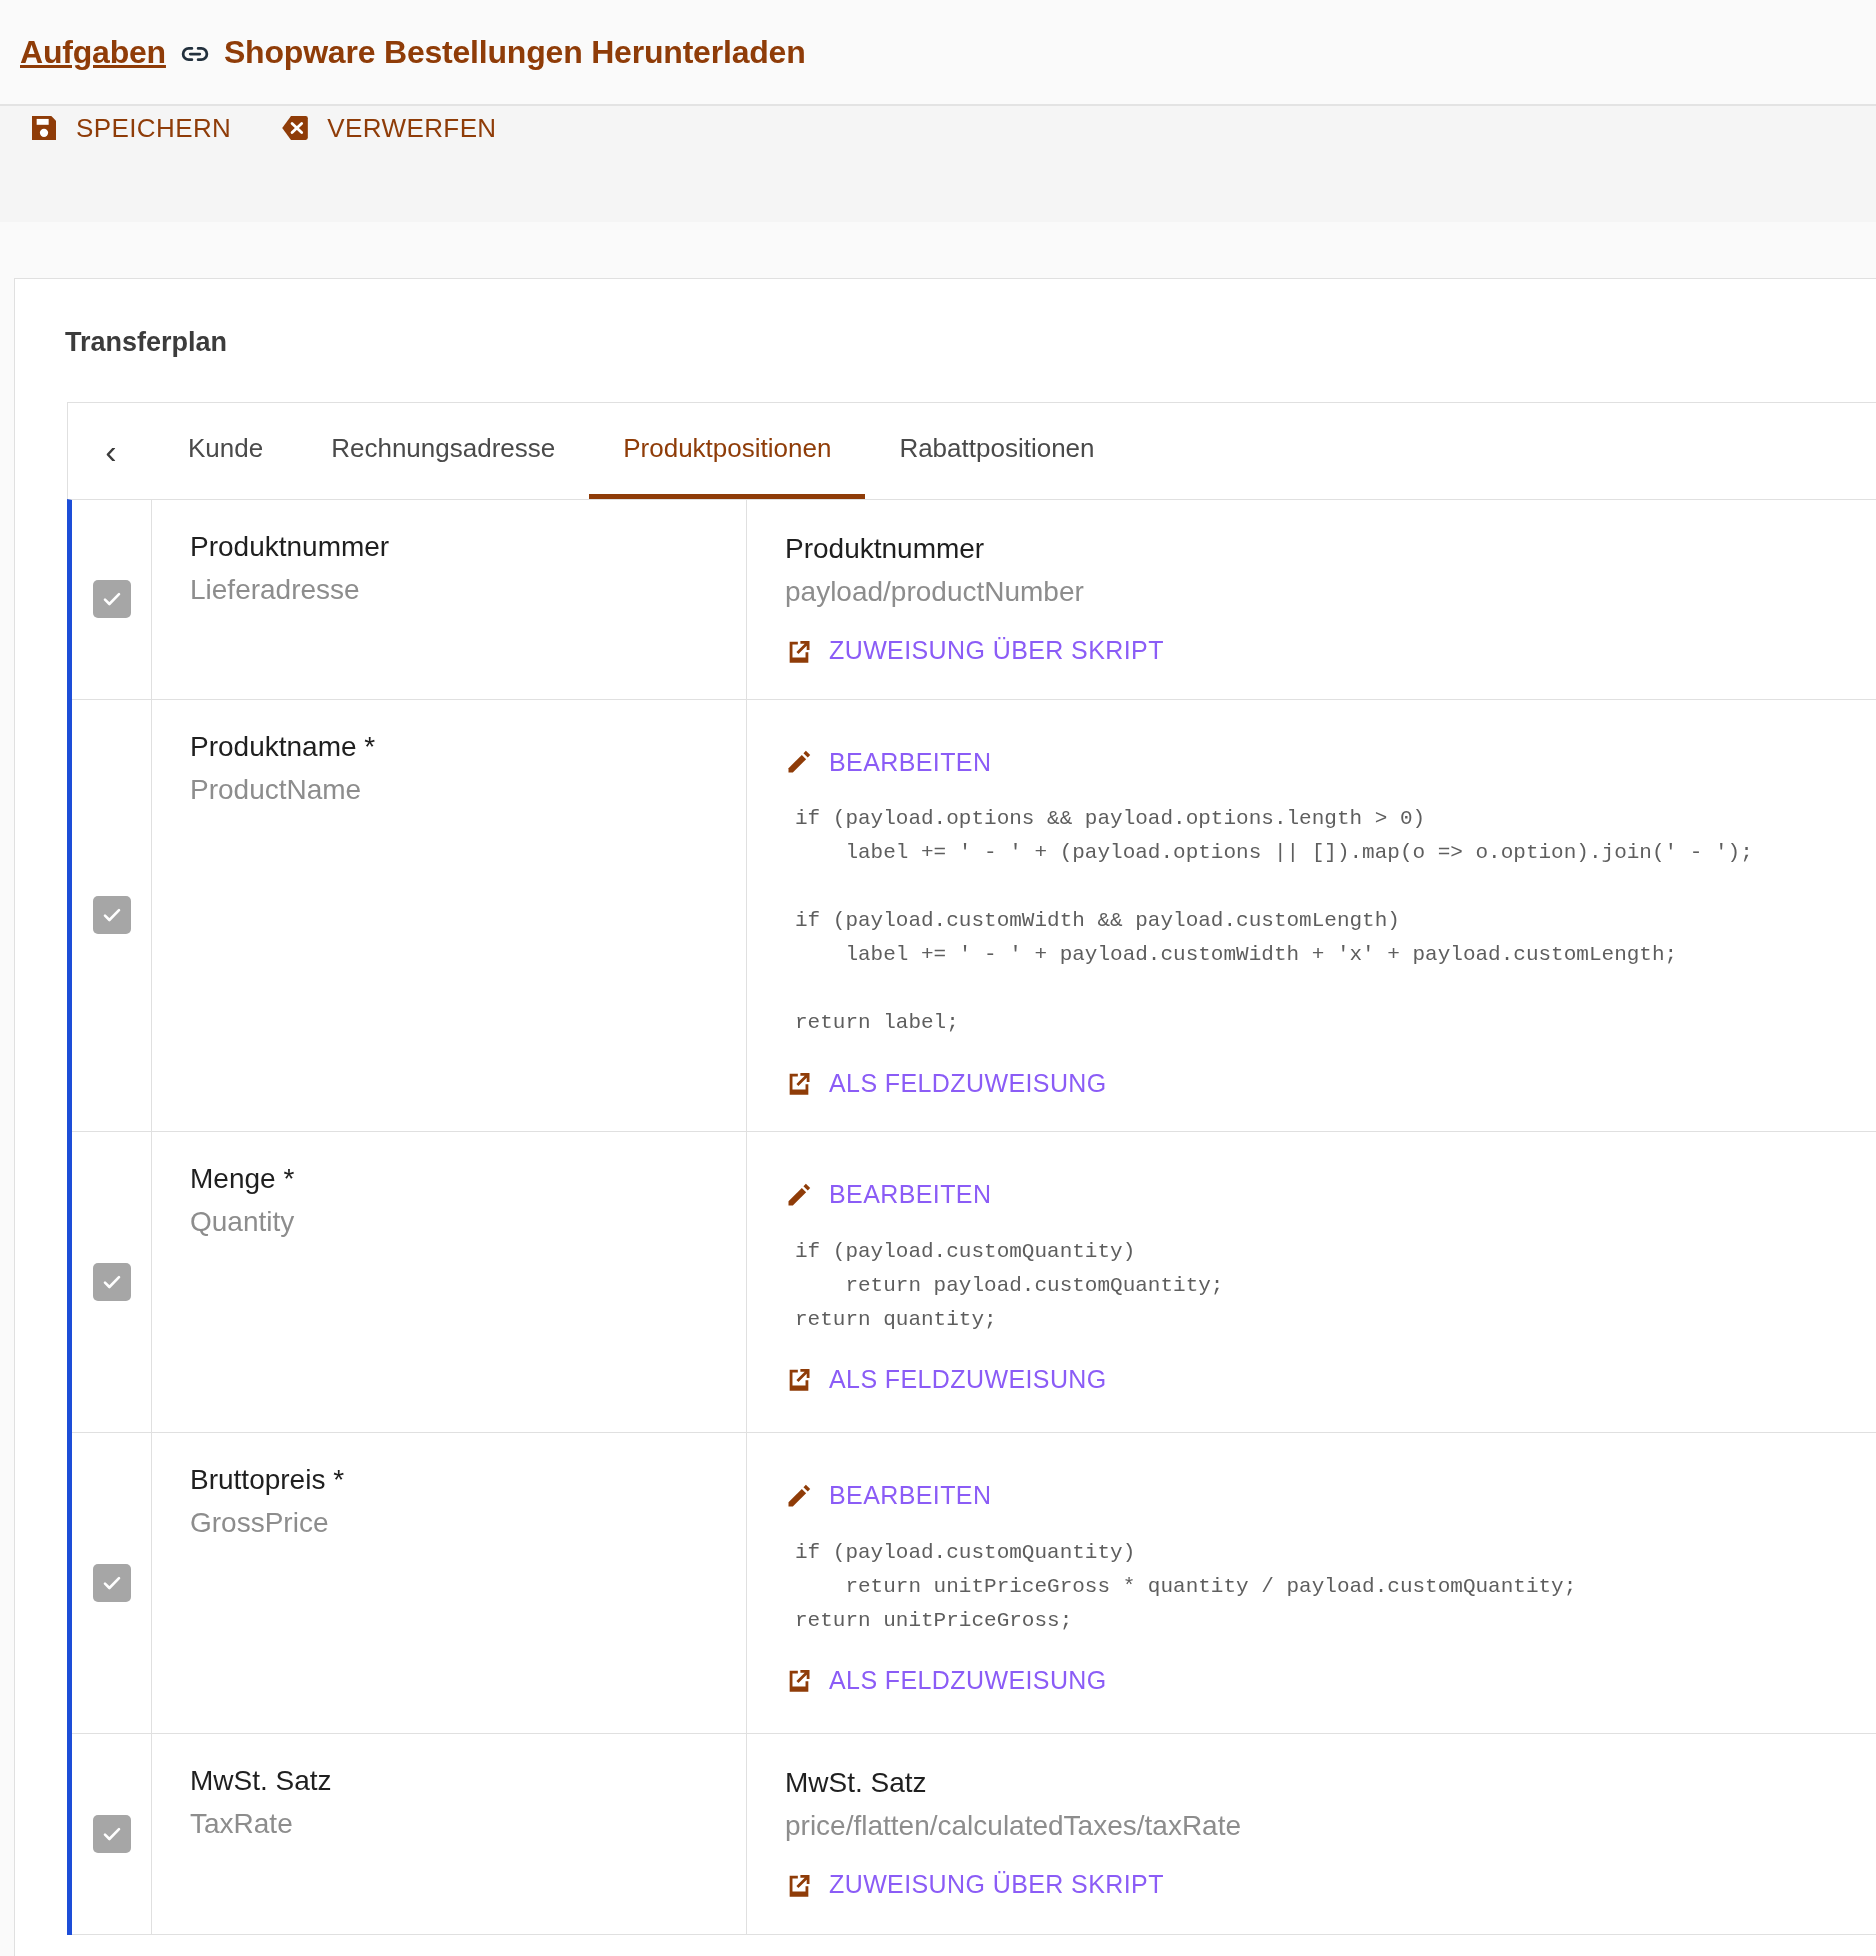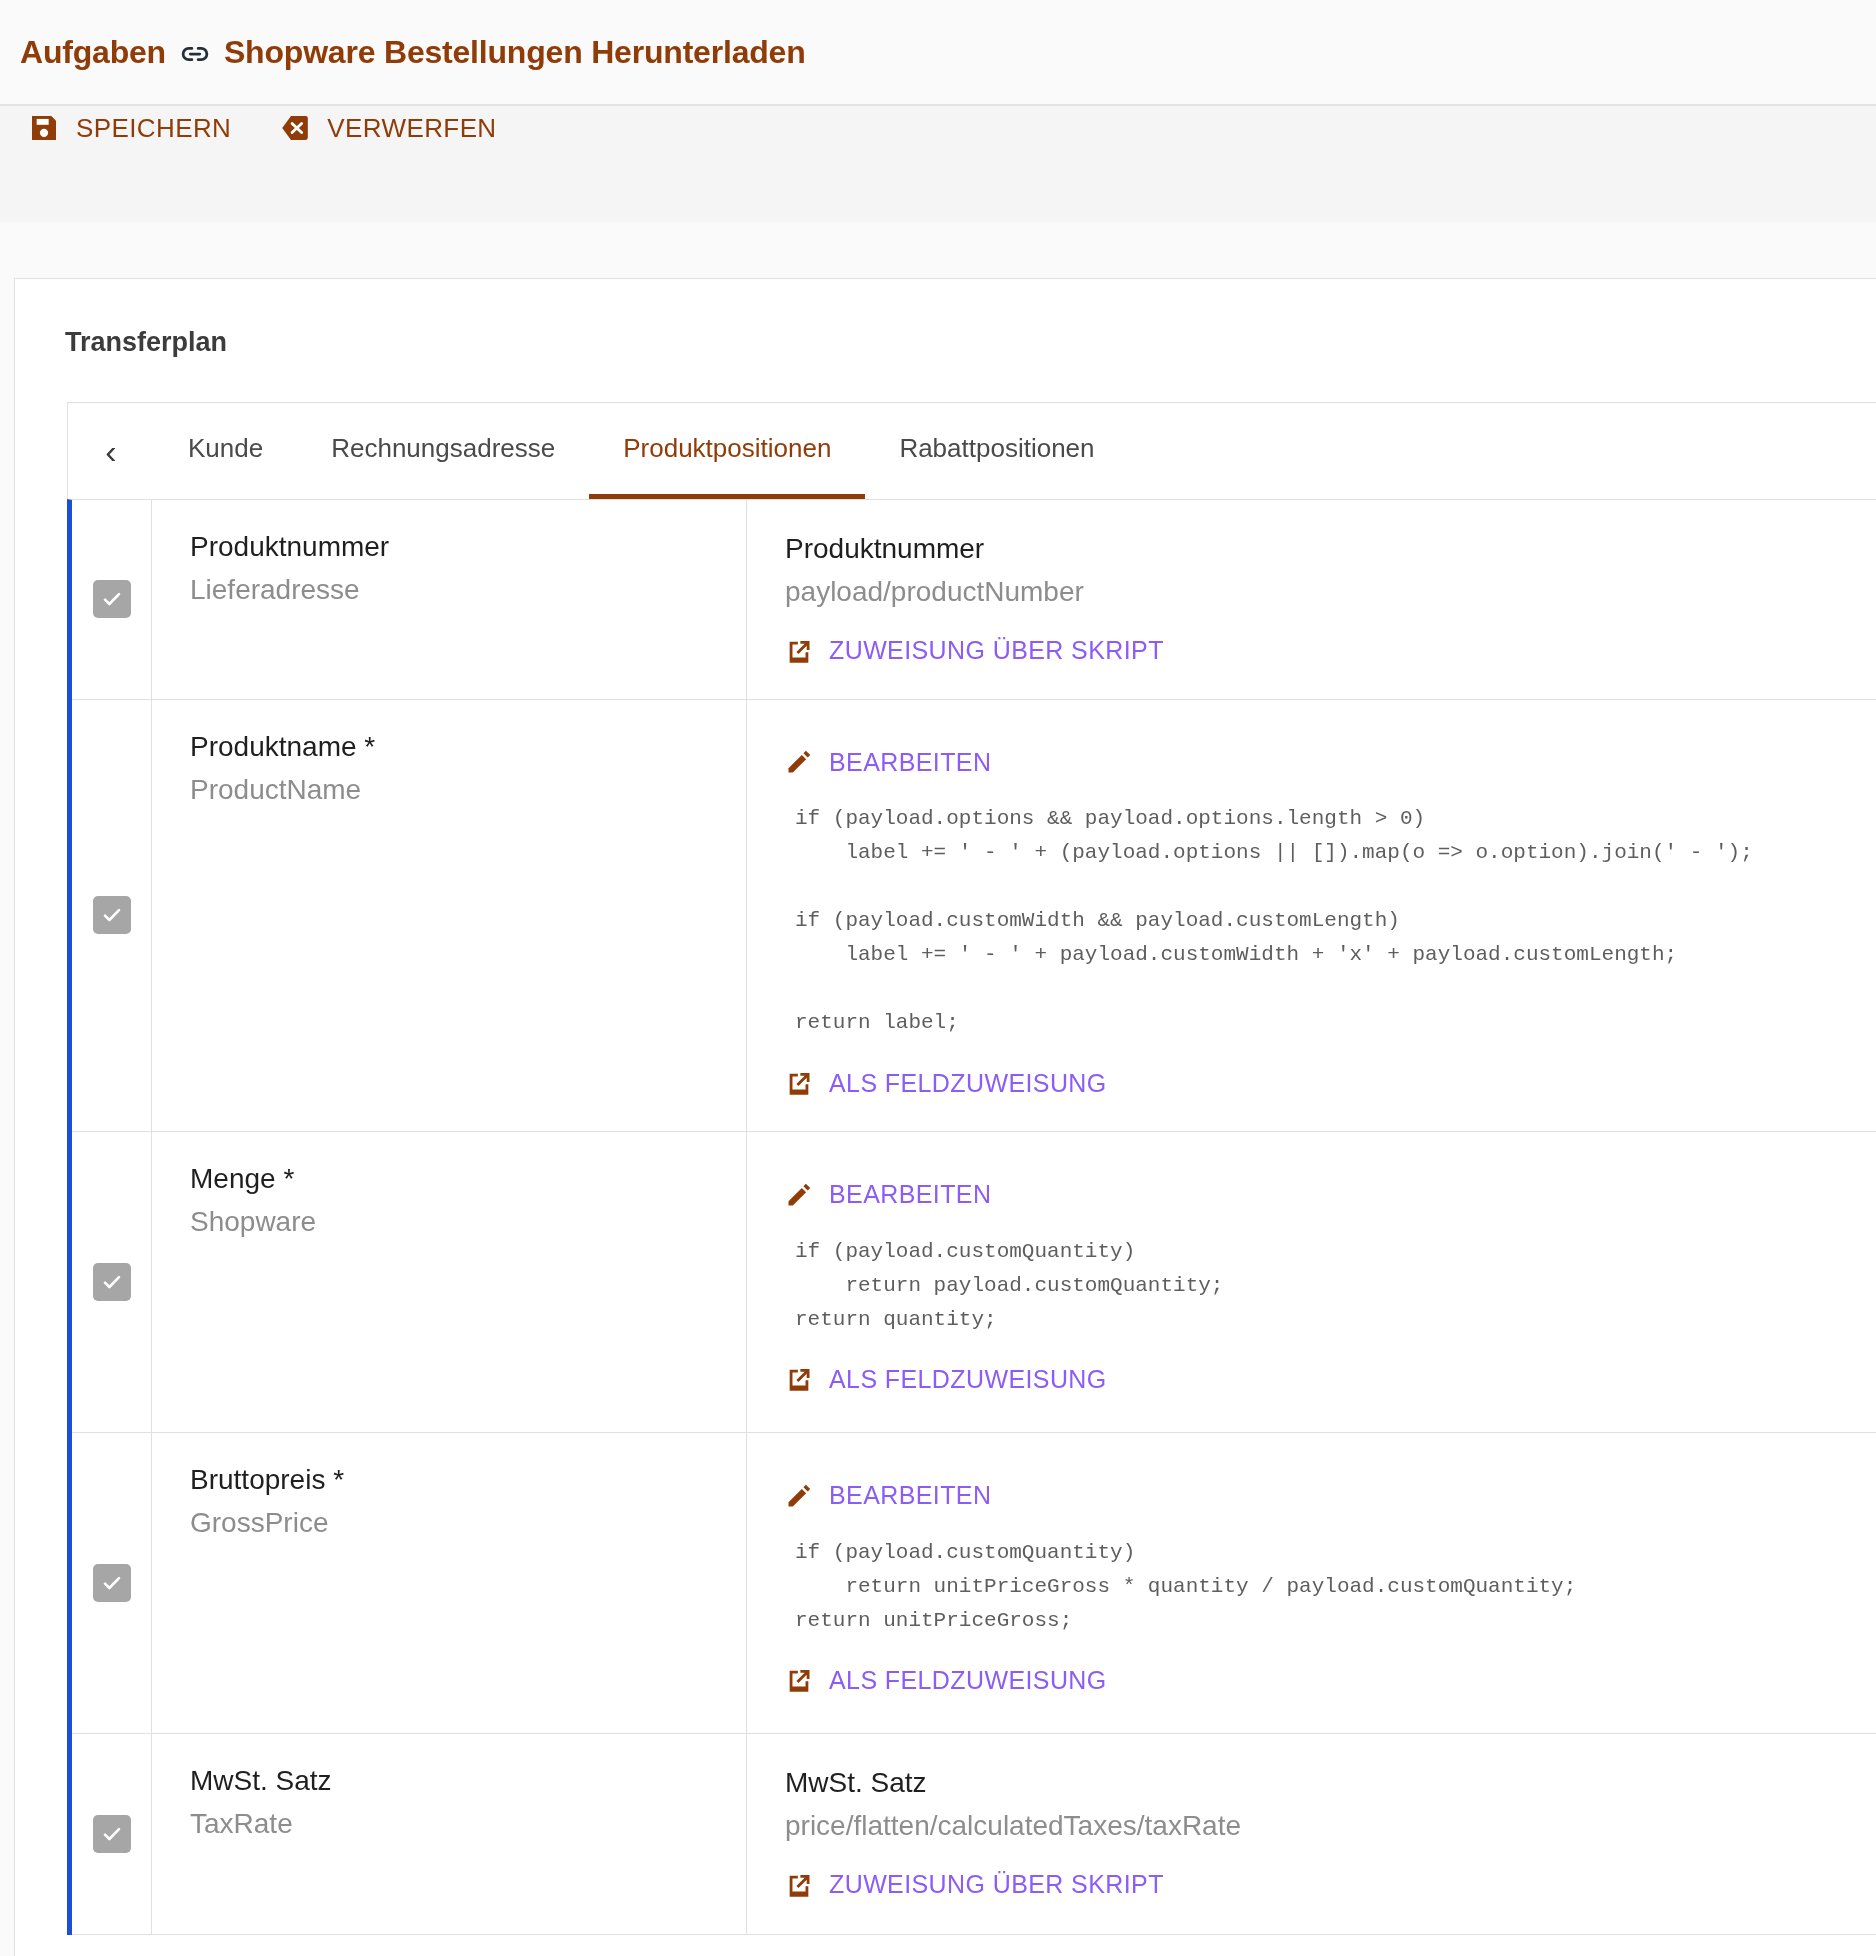--- a/index.html
+++ b/index.html
@@ -30,21 +30,21 @@
     padding-left: 20px;
     box-sizing: border-box;
   }
   .crumb {
     font-size: 32px;
     font-weight: bold;
     color: #8f3c08;
     letter-spacing: -0.2px;
     white-space: nowrap;
   }
-  .crumb-link { cursor: pointer; }
+  .crumb-link { cursor: pointer; text-decoration: underline; }
   .crumb-sep {
     display: inline-flex;
     align-items: center;
     justify-content: center;
     margin: 0 14px;
     position: relative;
     top: 2px;
   }
 
   
@@ -363,21 +363,21 @@
       <div class="map-row" style="min-height:300px">
         <div class="cell-check">
           <span class="checkbox">
             <svg width="24" height="24" viewBox="0 0 24 24" aria-hidden="true">
                 <path d="M5 12.6l4.4 4.4L19 7.2" fill="none" stroke="#ffffff" stroke-width="2.6" stroke-linecap="round" stroke-linejoin="round"></path>
               </svg>
           </span>
         </div>
         <div class="cell-source">
           <div class="field-name">Menge *</div>
-          <div class="field-tech">Shopware</div>
+          <div class="field-tech">Quantity</div>
         </div>
         <div class="cell-target">
           <button class="link-action edit">
             <span>
               <svg class="icon-pencil" viewBox="0 0 24 24" aria-hidden="true">
                 <path d="M3 17.3L14.4 5.9l3.7 3.7L6.7 21H3z" fill="#8f3c08"></path>
                 <path d="M15.8 4.5l2.1-2.1 3.7 3.7-2.1 2.1z" fill="#8f3c08"></path>
               </svg>
             </span>
             <span>BEARBEITEN</span>

